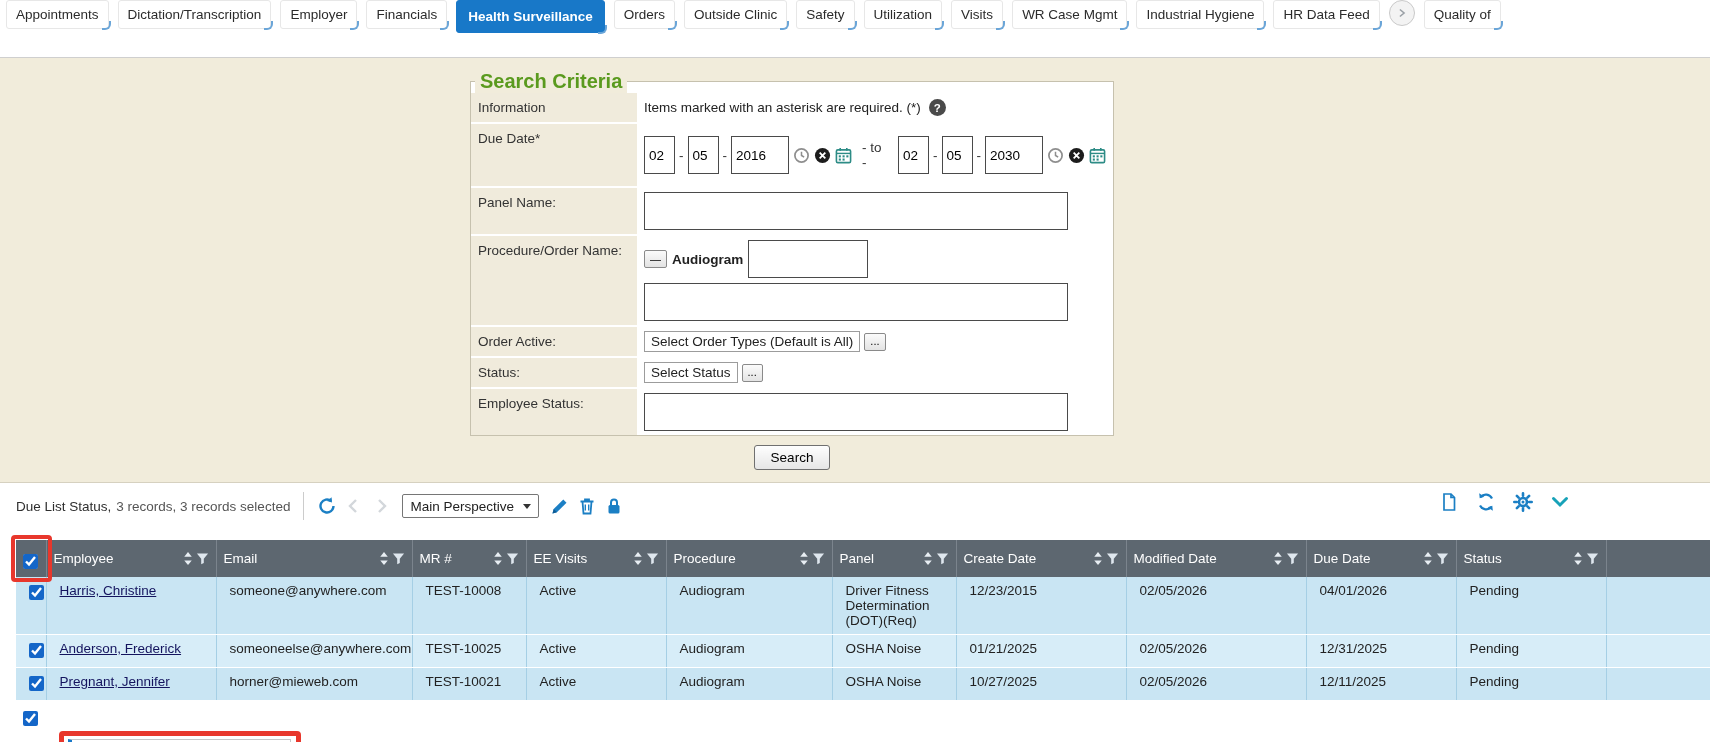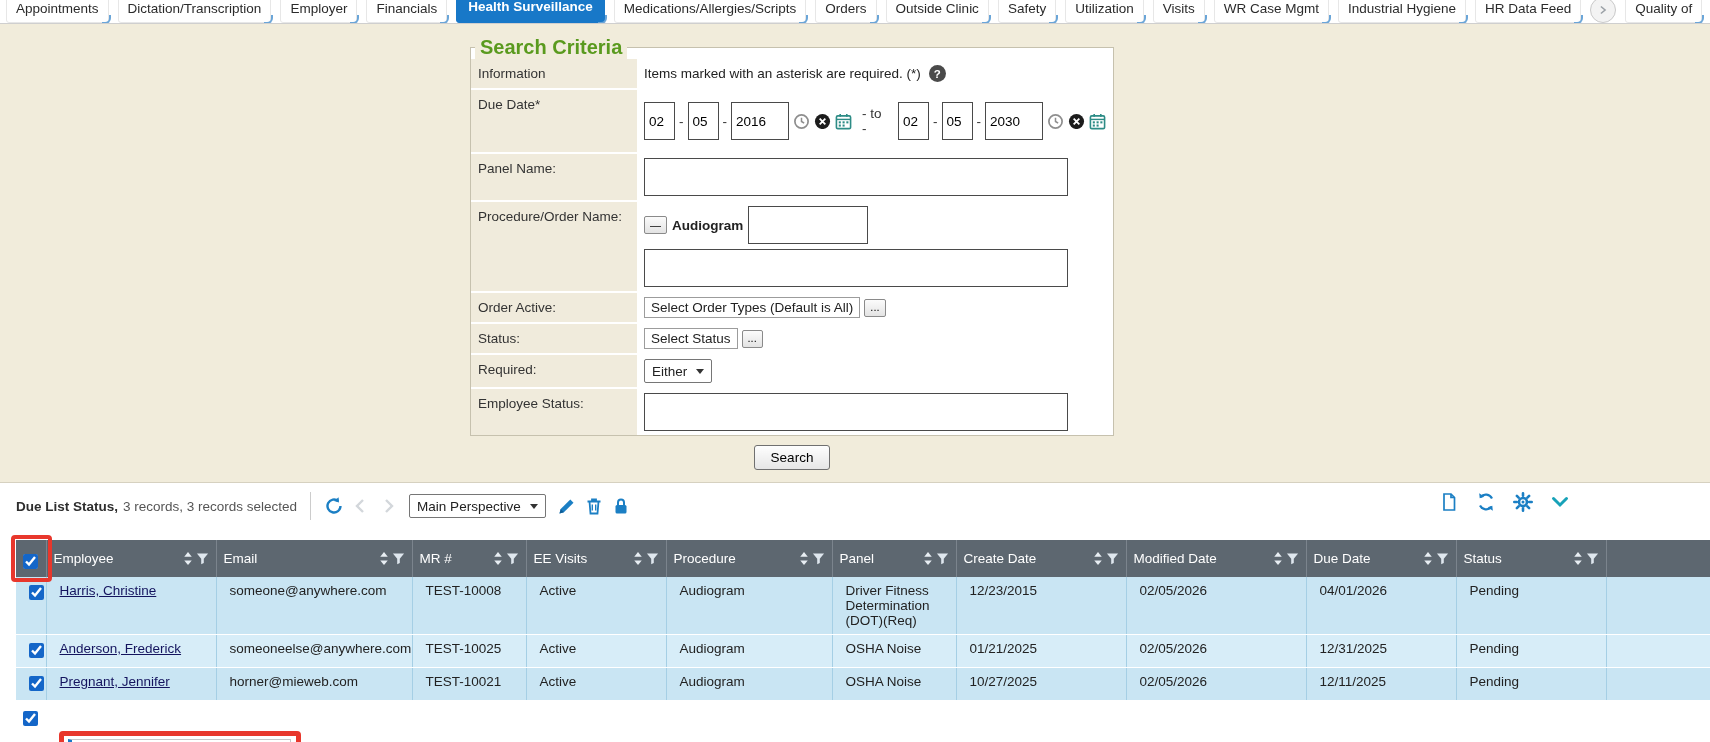--- a/index.html
+++ b/index.html
@@ -1,20 +1,20 @@
 <!DOCTYPE html>
 <html><head>
 <meta charset="utf-8">
 <style>
   *{margin:0;padding:0;box-sizing:border-box}
   html,body{width:1710px;height:742px}
   body{font-family:"Liberation Sans",sans-serif;font-size:13.5px;color:#222;background:#f1ecdb;overflow:hidden;display:flex;flex-direction:column}
 
   
-  .tabbar{height:24px;background:#fff;border-bottom:1px solid #cfcfcf;display:flex;align-items:flex-end;gap:9px;padding:0 6px;white-space:nowrap;overflow:hidden;flex:0 0 auto}
+  .tabbar{height:58px;background:#fff;border-bottom:1px solid #cfcfcf;display:flex;align-items:flex-start;gap:9px;padding:0 6px;white-space:nowrap;overflow:hidden;flex:0 0 auto}
   .tab{position:relative;flex:0 0 auto;padding:6px 9px;border:1px solid #e7e7e7;border-radius:3px;background:#fff;color:#2b2b2b;cursor:pointer}
   .tab::after{content:"";position:absolute;right:-3px;bottom:-2px;width:7px;height:7px;border-right:2px solid #6aa5d8;border-bottom:2px solid #6aa5d8;border-bottom-right-radius:6px}
   .tab.active{background:#1878c8;border-color:#1878c8;color:#fff;font-weight:bold;padding:8px 11px}
   .tab-more{flex:0 0 auto;width:26px;height:26px;border-radius:50%;background:#f3f3f3;border:1px solid #c9c9c9;display:flex;align-items:center;justify-content:center}
 
   
   .search-region{padding:12px 0 10px 470px;flex:0 0 auto}
   .search-fieldset{width:644px;border:1px solid #c6c1ae;background:#fff;padding:0}
   .search-fieldset legend{color:#5a9a1e;font-weight:bold;font-size:20px;margin-left:4px;padding:0 5px;background:#f1ecdb}
   .srow{display:flex;border-bottom:2px solid #fff}
@@ -36,21 +36,21 @@
   .bold-tag{font-weight:bold}
   .choice-box{border:1px solid #9c9c9c;background:#fff;padding:2px 6px;display:inline-block}
   .fake-select{border:1px solid #767676;background:#fff;padding:2px 24px 2px 7px;position:relative;height:24px;display:inline-flex;align-items:center;border-radius:2px;cursor:pointer}
   .fake-select::after{content:"";position:absolute;right:7px;top:9px;border:4px solid transparent;border-top:5px solid #333}
   .search-btn-row{width:644px;text-align:center;padding:9px 0 2px}
   .btn{font:inherit;border:1px solid #707070;background:linear-gradient(#fefefe,#e6e6e6);padding:4px 16px;border-radius:3px;cursor:pointer}
 
   
   .grid-section{background:#fff;border-top:1px solid #d6d1c0;flex:1;min-height:0}
   .grid-toolbar{display:flex;align-items:center;padding:9px 0 9px 16px;position:relative}
-  .grid-title{font-weight:bold;color:#2e2e2e}
+  .grid-title{font-weight:normal;color:#2e2e2e}
   .grid-subtitle{color:#555;margin-left:5px}
   .vsep{width:1px;height:28px;background:#ccc;margin:0 13px}
   .tool-icons{display:flex;align-items:center;gap:7px}
   .icon20{width:20px;height:20px;display:inline-flex;cursor:pointer;flex:0 0 auto}
   .icon20 svg{width:100%;height:100%}
   .toolbar-right{position:absolute;right:140px;top:9px;display:flex;align-items:center;gap:17px}
 
   table.grid{border-collapse:collapse;table-layout:fixed;margin:11px 0 0 16px;width:1694px;border-bottom:1px solid #9dcbe2}
   th{background:#5d6770;color:#fff;font-weight:normal;text-align:left;padding:0 7px;height:37px;border-right:1px solid #7b848d;position:relative;font-size:13.5px}
   .th-inner{display:flex;align-items:center;justify-content:space-between;gap:0}
@@ -77,21 +77,20 @@
 </style>
 </head>
 <body>
 
 <div class="tabbar">
   <div class="tab">Appointments</div>
   <div class="tab">Dictation/Transcription</div>
   <div class="tab">Employer</div>
   <div class="tab">Financials</div>
   <div class="tab active">Health Surveillance</div>
-  <div class="tab">Medications/Allergies/Scripts</div>
   <div class="tab">Orders</div>
   <div class="tab">Outside Clinic</div>
   <div class="tab">Safety</div>
   <div class="tab">Utilization</div>
   <div class="tab">Visits</div>
   <div class="tab">WR Case Mgmt</div>
   <div class="tab">Industrial Hygiene</div>
   <div class="tab">HR Data Feed</div>
   <div class="tab-more">
     <svg viewBox="0 0 20 20" width="14" height="14">
@@ -210,28 +209,20 @@
     </div>
 
     <div class="srow">
       <div class="slabel">Status:</div>
       <div class="svalue">
         <span class="choice-box">Select Status</span>
         <button class="mini-btn">...</button>
       </div>
     </div>
 
-    <div class="srow">
-      <div class="slabel">Required:</div>
-      <div class="svalue">
-        <span class="fake-select">
-            <span>Either</span>
-          </span>
-      </div>
-    </div>
 
     <div class="srow" style="border-bottom:none">
       <div class="slabel">Employee Status:</div>
       <div class="svalue">
         <input type="text" class="in-long" value="" style="">
       </div>
     </div>
   </fieldset>
 
   <div class="search-btn-row">

